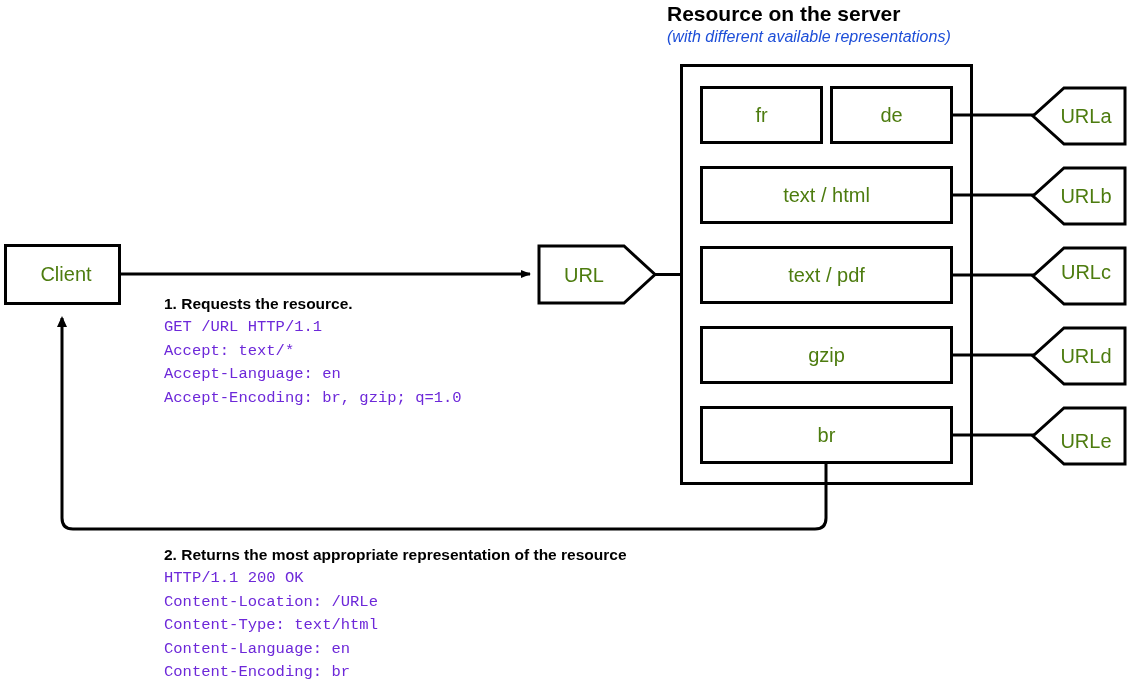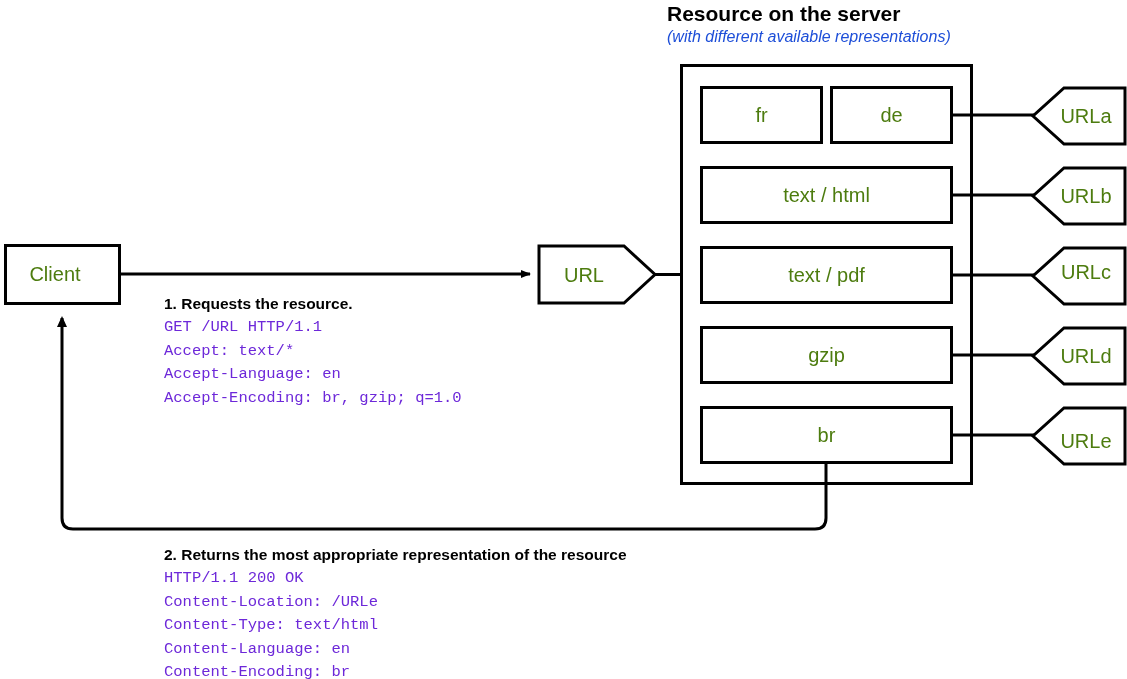--- a/index.html
+++ b/index.html
@@ -116,21 +116,21 @@
     <path d="M1064,248 L1125,248 L1125,304 L1064,304 L1033,276 Z" fill="#ffffff" stroke="#000000" stroke-width="3" stroke-linejoin="miter"></path>
     <path d="M1064,328 L1125,328 L1125,384 L1064,384 L1033,356 Z" fill="#ffffff" stroke="#000000" stroke-width="3" stroke-linejoin="miter"></path>
     <path d="M1064,408 L1125,408 L1125,464 L1064,464 L1033,436 Z" fill="#ffffff" stroke="#000000" stroke-width="3" stroke-linejoin="miter"></path>
 
     <path d="M826,462 L826,518 Q826,529 815,529 L73,529 Q62,529 62,518 L62,318" fill="none" stroke="#000000" stroke-width="3" marker-end="url(#arrowUp)"></path>
   </svg>
 
   <div class="heading" style="left:667px; top:2px;">Resource on the server</div>
   <div class="subheading" style="left:667px; top:28px;">(with different available representations)</div>
 
-  <div class="node-label" style="left:5px; top:245px; width:100px; height:59px;">Client</div>
+  <div class="node-label" style="left:16px; top:245px; width:100px; height:59px;">Client</div>
 
   <div class="node-label" style="left:539px; top:246px; width:90px; height:58px;">URL</div>
 
   <div class="node-label" style="left:701px; top:87px; width:121px; height:56px;">fr</div>
   <div class="node-label" style="left:831px; top:87px; width:121px; height:56px;">de</div>
   <div class="node-label" style="left:701px; top:167px; width:251px; height:56px;text-align:center;">text / html</div>
   <div class="node-label" style="left:701px; top:247px; width:251px; height:56px;">text / pdf</div>
   <div class="node-label" style="left:701px; top:327px; width:251px; height:56px;">gzip</div>
   <div class="node-label" style="left:701px; top:407px; width:251px; height:56px;">br</div>
 

